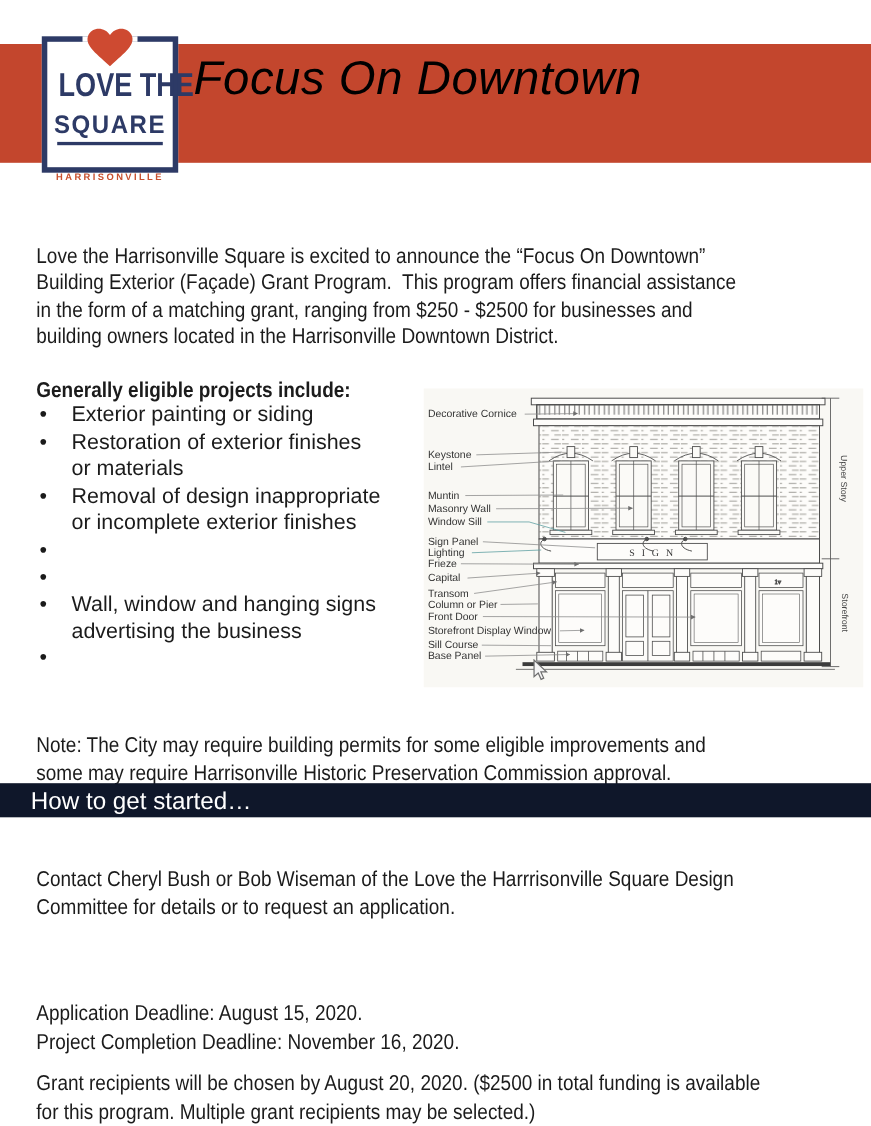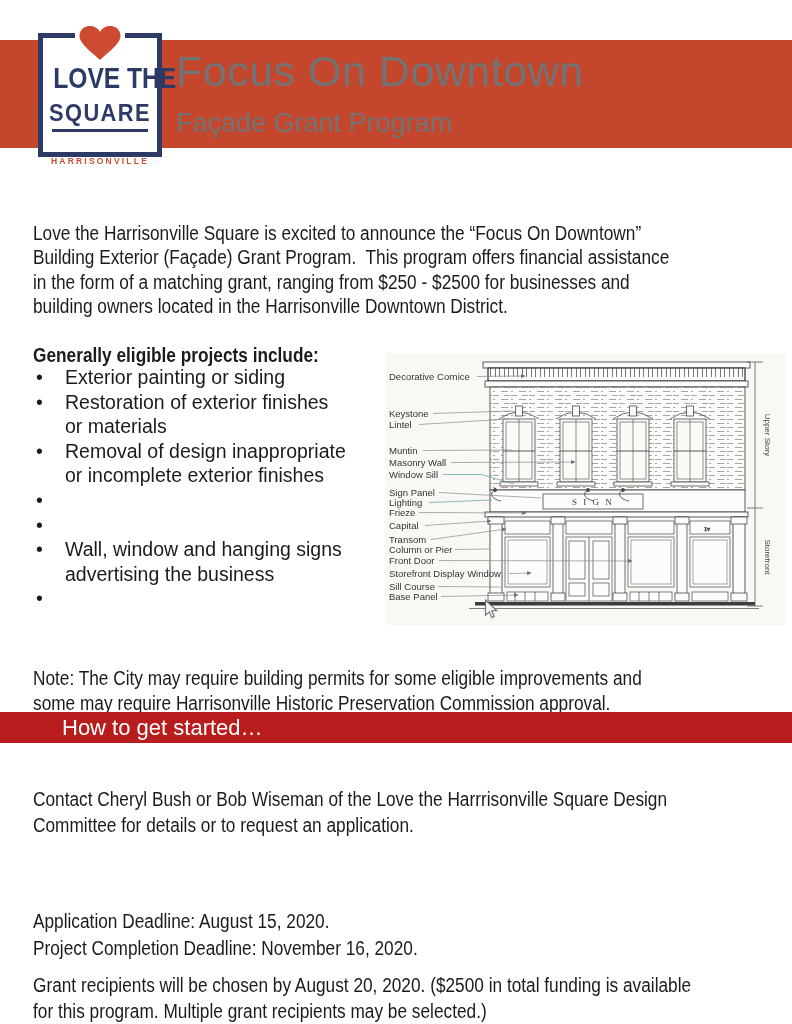--- a/index.html
+++ b/index.html
@@ -3,21 +3,21 @@
 <meta charset="utf-8">
 <style>
   html,body { margin:0; padding:0; background:#e9e9e9; }
   .page {
     position:relative; width:792px; height:1024px; margin:0 auto;
     background:#ffffff; overflow:hidden;
     font-family:"Liberation Sans", sans-serif; color:#1b1b1b;
   }
   
   .band { position:absolute; left:0; right:0; top:40px; height:108px; background:#c3462d; }
-  .header-text { position:absolute; left:176px; top:48px; color:#737373; }
+  .header-text { position:absolute; left:176px; top:48px; color:#000000;font-style:italic; }
   .title { font-size:43px; line-height:46px; font-weight:400; letter-spacing:.5px; }
   .subtitle { font-size:27px; line-height:30px; margin-top:14px; }
   
   .logo {
     position:absolute; left:38px; top:33px; width:124px; height:124px;
     background:#ffffff; border:5px solid #2d3a66; box-sizing:border-box; z-index:2;
   }
   .heart-mask { position:absolute; top:-5px; left:50%; margin-left:-25px; width:50px; height:5px; background:#ffffff; }
   .logo-heart { position:absolute; top:-14px; left:50%; margin-left:-23px; width:46px; height:37px; }
   .logo-line1 { position:absolute; top:23px; width:100%; text-align:center; white-space:nowrap;
@@ -30,22 +30,22 @@
   
   .cond { white-space:pre; transform:scaleX(.885); transform-origin:left top; letter-spacing:0; }
   .intro { position:absolute; left:33px; top:201px; font-size:19.5px; line-height:24.6px; }
   .eligible { position:absolute; left:33px; top:324px; font-size:19.5px; font-weight:bold; }
   .bullets { position:absolute; left:36px; top:365px; width:390px; list-style:none; margin:0; padding:0; }
   .bullets li { display:flex; font-size:19.5px; line-height:24.6px; }
   .bullets .dot { width:29px; flex:none; }
   .bullets .btxt { white-space:pre-line; }
   .note { position:absolute; left:33px; top:646px; font-size:19.5px; line-height:25.4px; }
   
-  .how-band { position:absolute; left:0; right:0; top:712px; height:31px; background:#b91c1c;
-    display:flex; align-items:center;padding-left:34px; }
+  .how-band { position:absolute; left:0; right:0; top:712px; height:31px; background:#0f172a;
+    display:flex; align-items:center; }
   .how-band span { color:#ffffff; font-size:22px; padding-left:28px; }
   
   .contact-intro { position:absolute; left:33px; top:766px; font-size:19.5px; line-height:26.4px; }
   .contact-lines { position:absolute; left:33px; top:820px; font-size:20px; line-height:26.5px; }
   .contact-lines a { color:#0f6cc0; text-decoration:underline; cursor:pointer; }
   .contact-lines .pipe { margin:0 7px; color:#1b1b1b; }
   .contact-lines .cname { margin-right:7px; }
   
   .dl1 { position:absolute; left:33px; top:890px; font-size:19.5px; }
   .dl2 { position:absolute; left:33px; top:917px; font-size:19.5px; }
@@ -57,21 +57,20 @@
   .cursor { position:absolute; left:484px; top:599px; z-index:5; }
 </style>
 </head>
 <body>
 
 <div class="page">
 
   <div class="band"></div>
   <div class="header-text">
     <div class="title">Focus On Downtown</div>
-    <div class="subtitle">Façade Grant Program</div>
   </div>
 
   <div class="logo">
     <div class="heart-mask"></div>
     <svg class="logo-heart" viewBox="0 0 52 42">
       <path d="M26,9 C21,0 7,0 3.5,9.5 C0,19 9,26 26,41 C43,26 52,19 48.5,9.5 C45,0 31,0 26,9 Z" fill="#ce4a31"></path>
     </svg>
     <div class="logo-line1">LOVE THE</div>
     <div class="logo-line2">SQUARE</div>
     <div class="logo-divider"></div>

